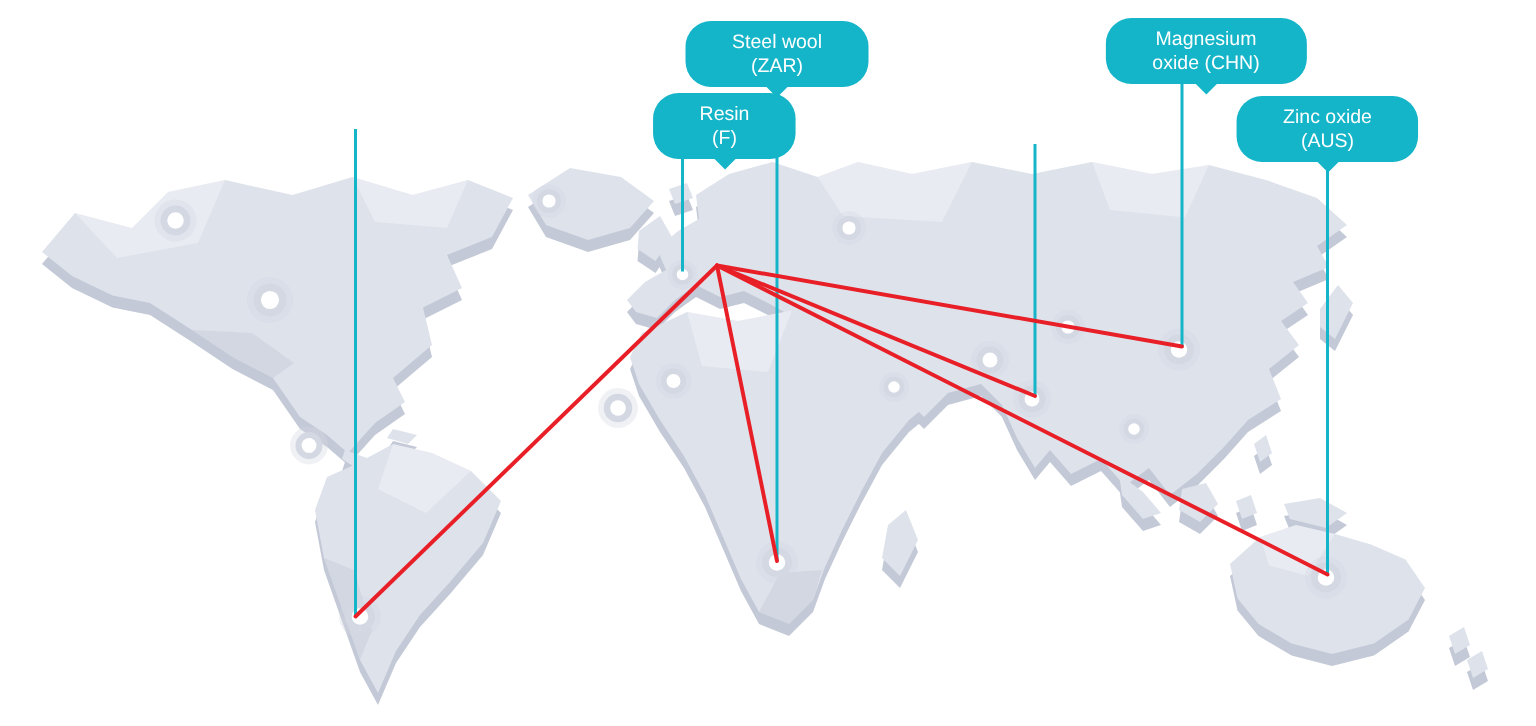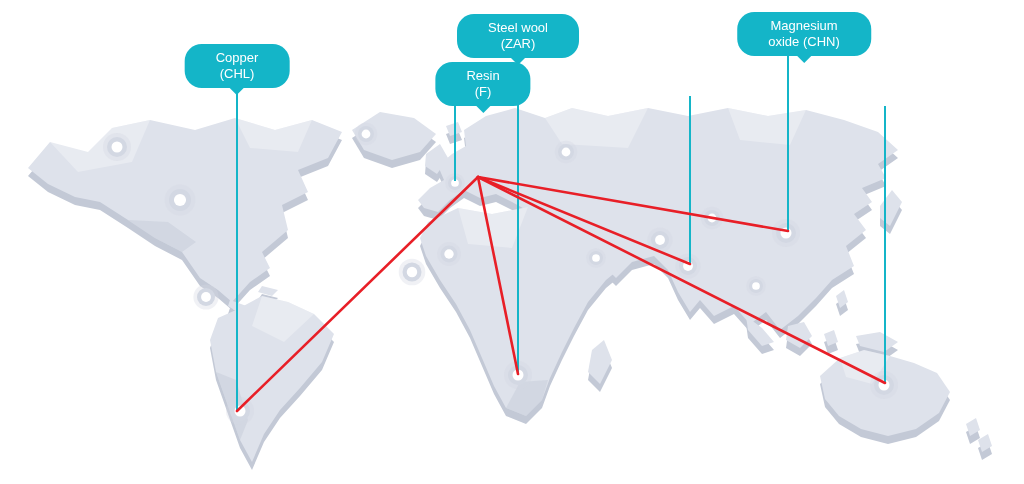--- a/index.html
+++ b/index.html
@@ -231,38 +231,38 @@
       </g>
     <g id="routes">
         <line x1="478" y1="177" x2="237" y2="411" class="route"></line>
         <line x1="478" y1="177" x2="518" y2="374" class="route"></line>
         <line x1="478" y1="177" x2="690" y2="264" class="route"></line>
         <line x1="478" y1="177" x2="788" y2="231" class="route"></line>
         <line x1="478" y1="177" x2="885" y2="383" class="route"></line>
       </g>
   </svg>
 
-  <div class="callout" style="left: 237px; top: 44px;">
-    <div class="bubble">
-      <span>Copper</span>
-      <span>(CHL)</span>
-    </div>
-  </div>
   <div class="callout" style="left: 455px; top: 62px; margin-left: 28px;">
     <div class="bubble">
       <span>Resin</span>
       <span>(F)</span>
     </div>
   </div>
   <div class="callout" style="left: 518px; top: 14px;">
     <div class="bubble">
       <span>Steel wool</span>
       <span>(ZAR)</span>
     </div>
   </div>
   <div class="callout" style="left: 804px; top: 12px;">
     <div class="bubble">
       <span>Magnesium</span>
       <span>oxide (CHN)</span>
     </div>
   </div>
+  <div class="callout" style="left: 885px; top: 64px;">
+    <div class="bubble">
+      <span>Zinc oxide</span>
+      <span>(AUS)</span>
+    </div>
+  </div>
 
 </div>
 
 </body></html>

